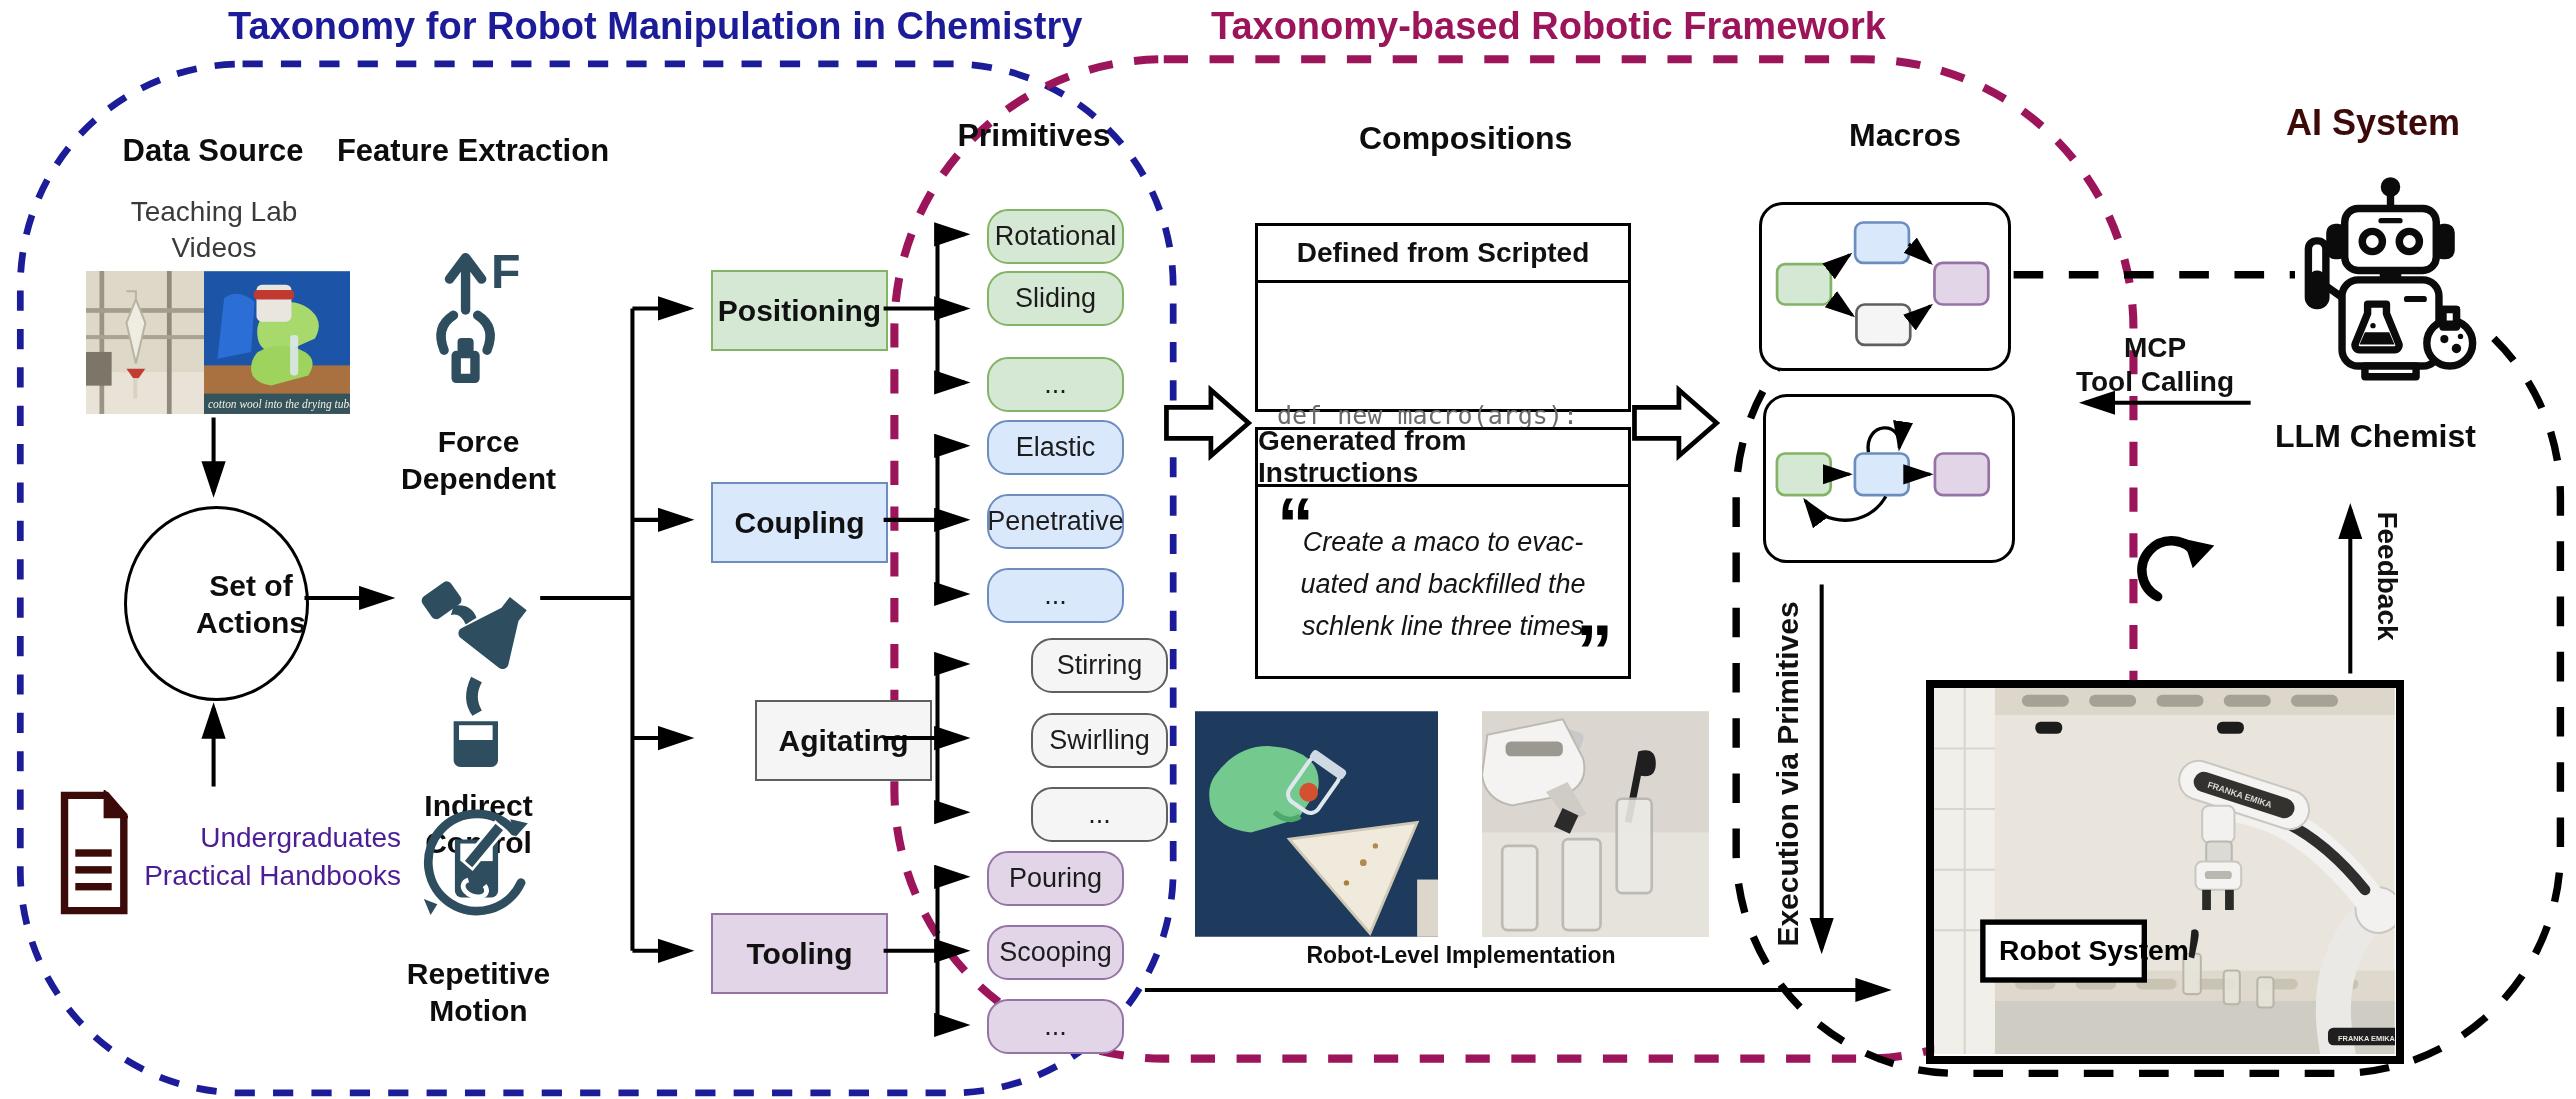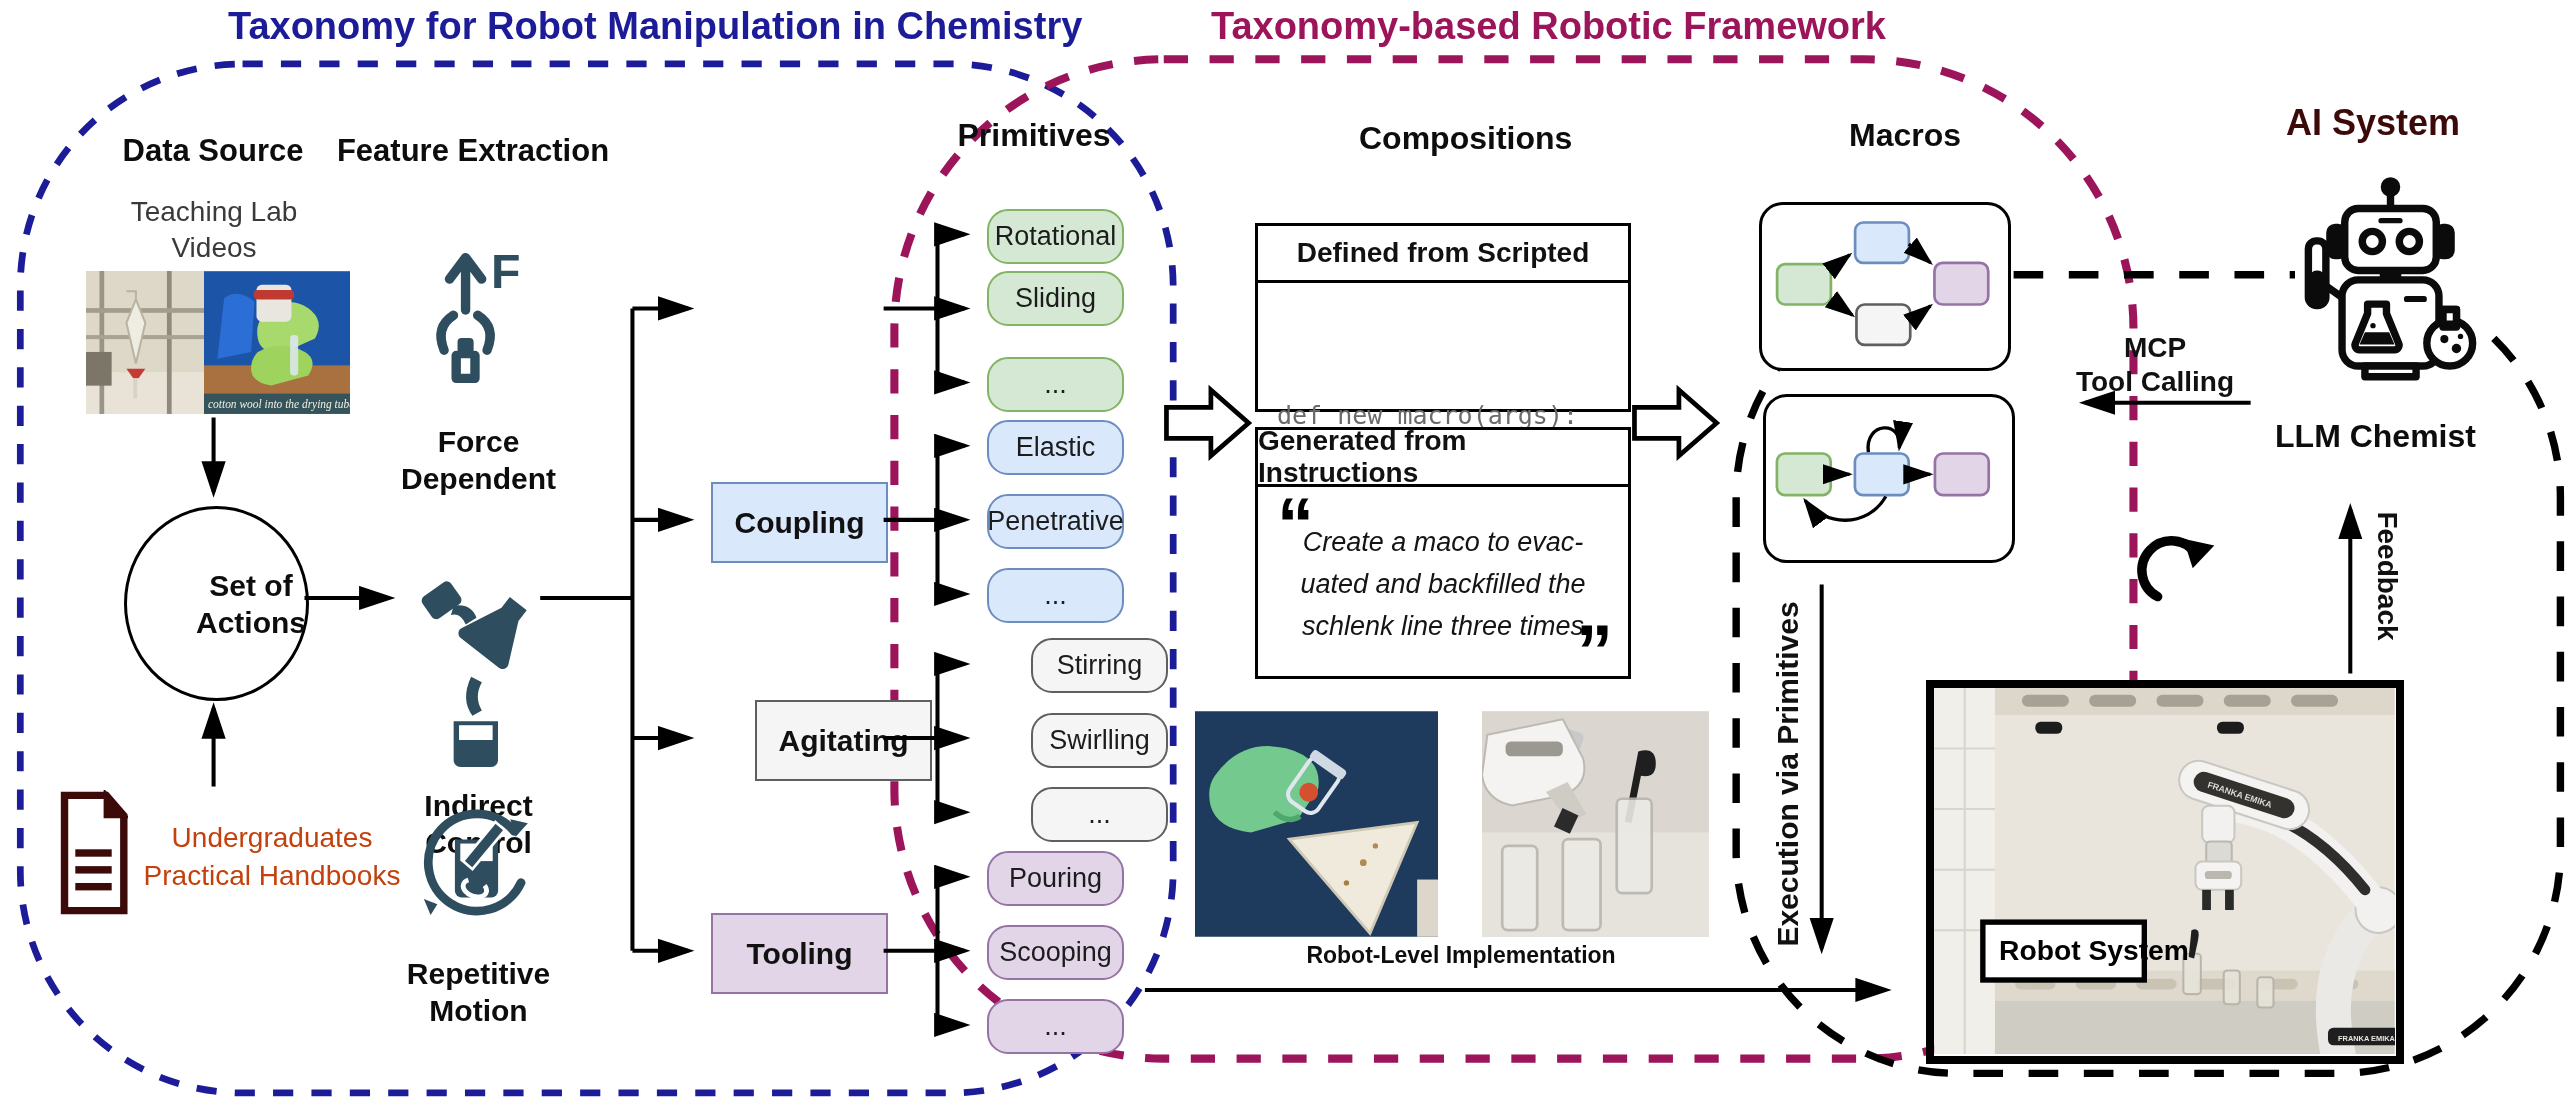--- a/index.html
+++ b/index.html
@@ -94,21 +94,21 @@
 
   <div class="abs" style="left:59px;top:790px;">
     <svg width="69" height="126" viewBox="0 0 102 187">
       <path d="M8 8 h62 l26 30 v141 h-88 z" fill="#fff" stroke="#3d0a0a" stroke-width="11"></path>
       <path d="M70 8 v30 h26 z" fill="#3d0a0a" stroke="#3d0a0a" stroke-width="8"></path>
       <rect x="24" y="88" width="54" height="11" fill="#3d0a0a"></rect>
       <rect x="24" y="113" width="54" height="11" fill="#3d0a0a"></rect>
       <rect x="24" y="138" width="54" height="11" fill="#3d0a0a"></rect>
     </svg>
   </div>
-  <div class="abs soft" style="left:134px;top:819px;width:276px;color:#c2410c;line-height:38px;">
+  <div class="abs soft" style="left:125px;top:819px;width:276px;color:#4c1d95;line-height:38px;text-align:right;">
     <div>Undergraduates</div>
     <div>Practical Handbooks</div>
   </div>
 
   <div class="abs" style="left:424px;top:237px;">
     <svg width="114" height="162" viewBox="0 0 170 240">
       <g stroke="#2e4d5e" fill="none" stroke-width="14" stroke-linecap="round" stroke-linejoin="round">
         <path d="M38 62 L62 30 L86 62"></path>
         <path d="M62 44 V108"></path>
         <path d="M30 168 q-14 -34 14 -52 M94 168 q14 -34 -14 -52"></path>
@@ -153,20 +153,21 @@
       <rect x="76" y="66" width="48" height="26" fill="#fff"></rect>
       <path d="M128 34 l14 12 -48 58 -14 -12z" fill="#2e4d5e" stroke="#fff" stroke-width="4"></path>
       <path d="M88 120 a18 12 20 1 0 24 8" stroke="#fff" stroke-width="7" fill="none"></path>
     </svg>
   </div>
   <div class="abs lbl2" style="left:384px;top:955px;width:189px;">
     <div>Repetitive</div>
     <div>Motion</div>
   </div>
 
+  <div class="abs catbox green" style="left:711px;top:270px;width:173px;height:77px;">Positioning</div>
   <div class="abs catbox blue" style="left:711px;top:482px;width:173px;height:77px;">Coupling</div>
   <div class="abs catbox gray" style="left:711px;top:700px;width:173px;height:77px;">Agitating</div>
   <div class="abs catbox purple" style="left:711px;top:913px;width:173px;height:77px;">Tooling</div>
 
   <div class="abs prim green" style="left:987px;top:209px;width:133px;height:51px;">Rotational</div>
   <div class="abs prim green" style="left:987px;top:271px;width:133px;height:51px;">Sliding</div>
   <div class="abs prim green" style="left:987px;top:357px;width:133px;height:51px;">...</div>
 
   <div class="abs prim blue" style="left:987px;top:420px;width:133px;height:51px;">Elastic</div>
   <div class="abs prim blue" style="left:987px;top:494px;width:133px;height:51px;">Penetrative</div>

